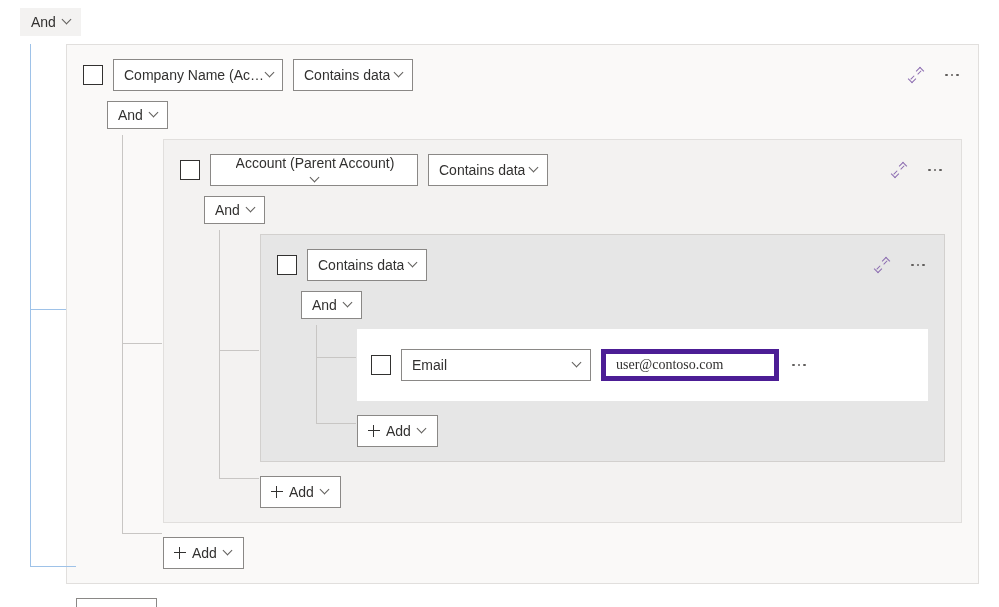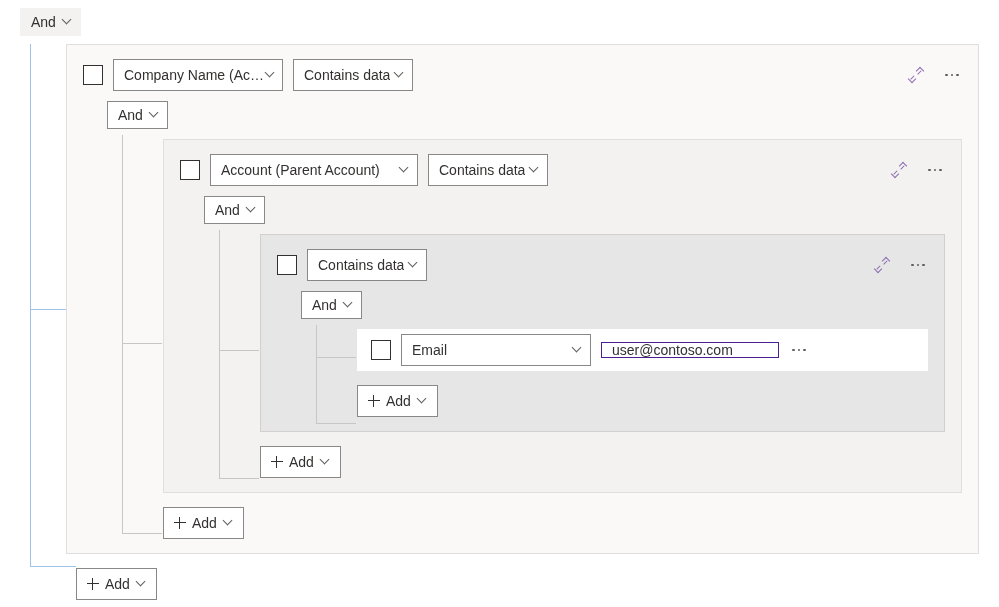--- a/index.html
+++ b/index.html
@@ -50,22 +50,22 @@
     padding: 0 8px 0 10px;
     cursor: pointer;
     justify-content: space-between;
   }
   .select-field .label {
     white-space: nowrap; overflow: hidden; text-overflow: ellipsis;
   }
 
   .text-field {
     display: inline-flex; align-items: center;
-    height: 16px; background: #fff;
-    border: 1px solid #4c1d95; padding: 0 10px;
+    height: 32px; background: #fff;
+    border: 5px solid #4c1d95; padding: 0 10px; font-family: Liberation Serif, serif;
   }
 
   .btn-add {
     display: inline-flex; align-items: center; justify-content: center;
     height: 32px; padding: 0 10px;
     background: #fff; border: 1px solid #8a8886;
     cursor: pointer; gap: 6px;
   }
   .plus {
     width: 12px; height: 12px; position: relative;
@@ -125,21 +125,21 @@
   .vline {
     position:absolute; width:1px; background:#c8c6c4;
   }
   .vline.blue { background:#9ec2e8; }
   .hline {
     position:absolute; height:1px; background:#c8c6c4;
   }
   .hline.blue { background:#9ec2e8; }
 
   .condition-row {
-    background:#fff; padding:5px 14px;
+    background:#fff; padding:20px 14px;
     display:flex; align-items:center; gap:10px;
     margin-right:16px;
     text-align:right;
   }
 </style>
 </head>
 <body>
 
 <div class="root">
 
@@ -189,21 +189,21 @@
 
         <div class="vline" style="left:55px; top:34px; height:398px;"></div>
         <div class="hline" style="left:55px; top:242px; width:40px;"></div>
         <div class="hline" style="left:55px; top:432px; width:40px;"></div>
 
         
         <div class="sub-block">
           <div class="group g2">
             <div class="group-head">
               <span class="checkbox"></span>
-              <div class="select-field" style="width:208px;">
+              <div class="select-field" style="width:208px;flex-direction:column;">
                 <span class="label">Account (Parent Account)</span>
                 <span class="chev"></span>
               </div>
               <div class="select-field" style="width:120px;">
                 <span class="label">Contains data</span>
                 <span class="chev"></span>
               </div>
               <div class="actions">
                 <span class="collapse-icon">
                     <span class="bar1"></span>

